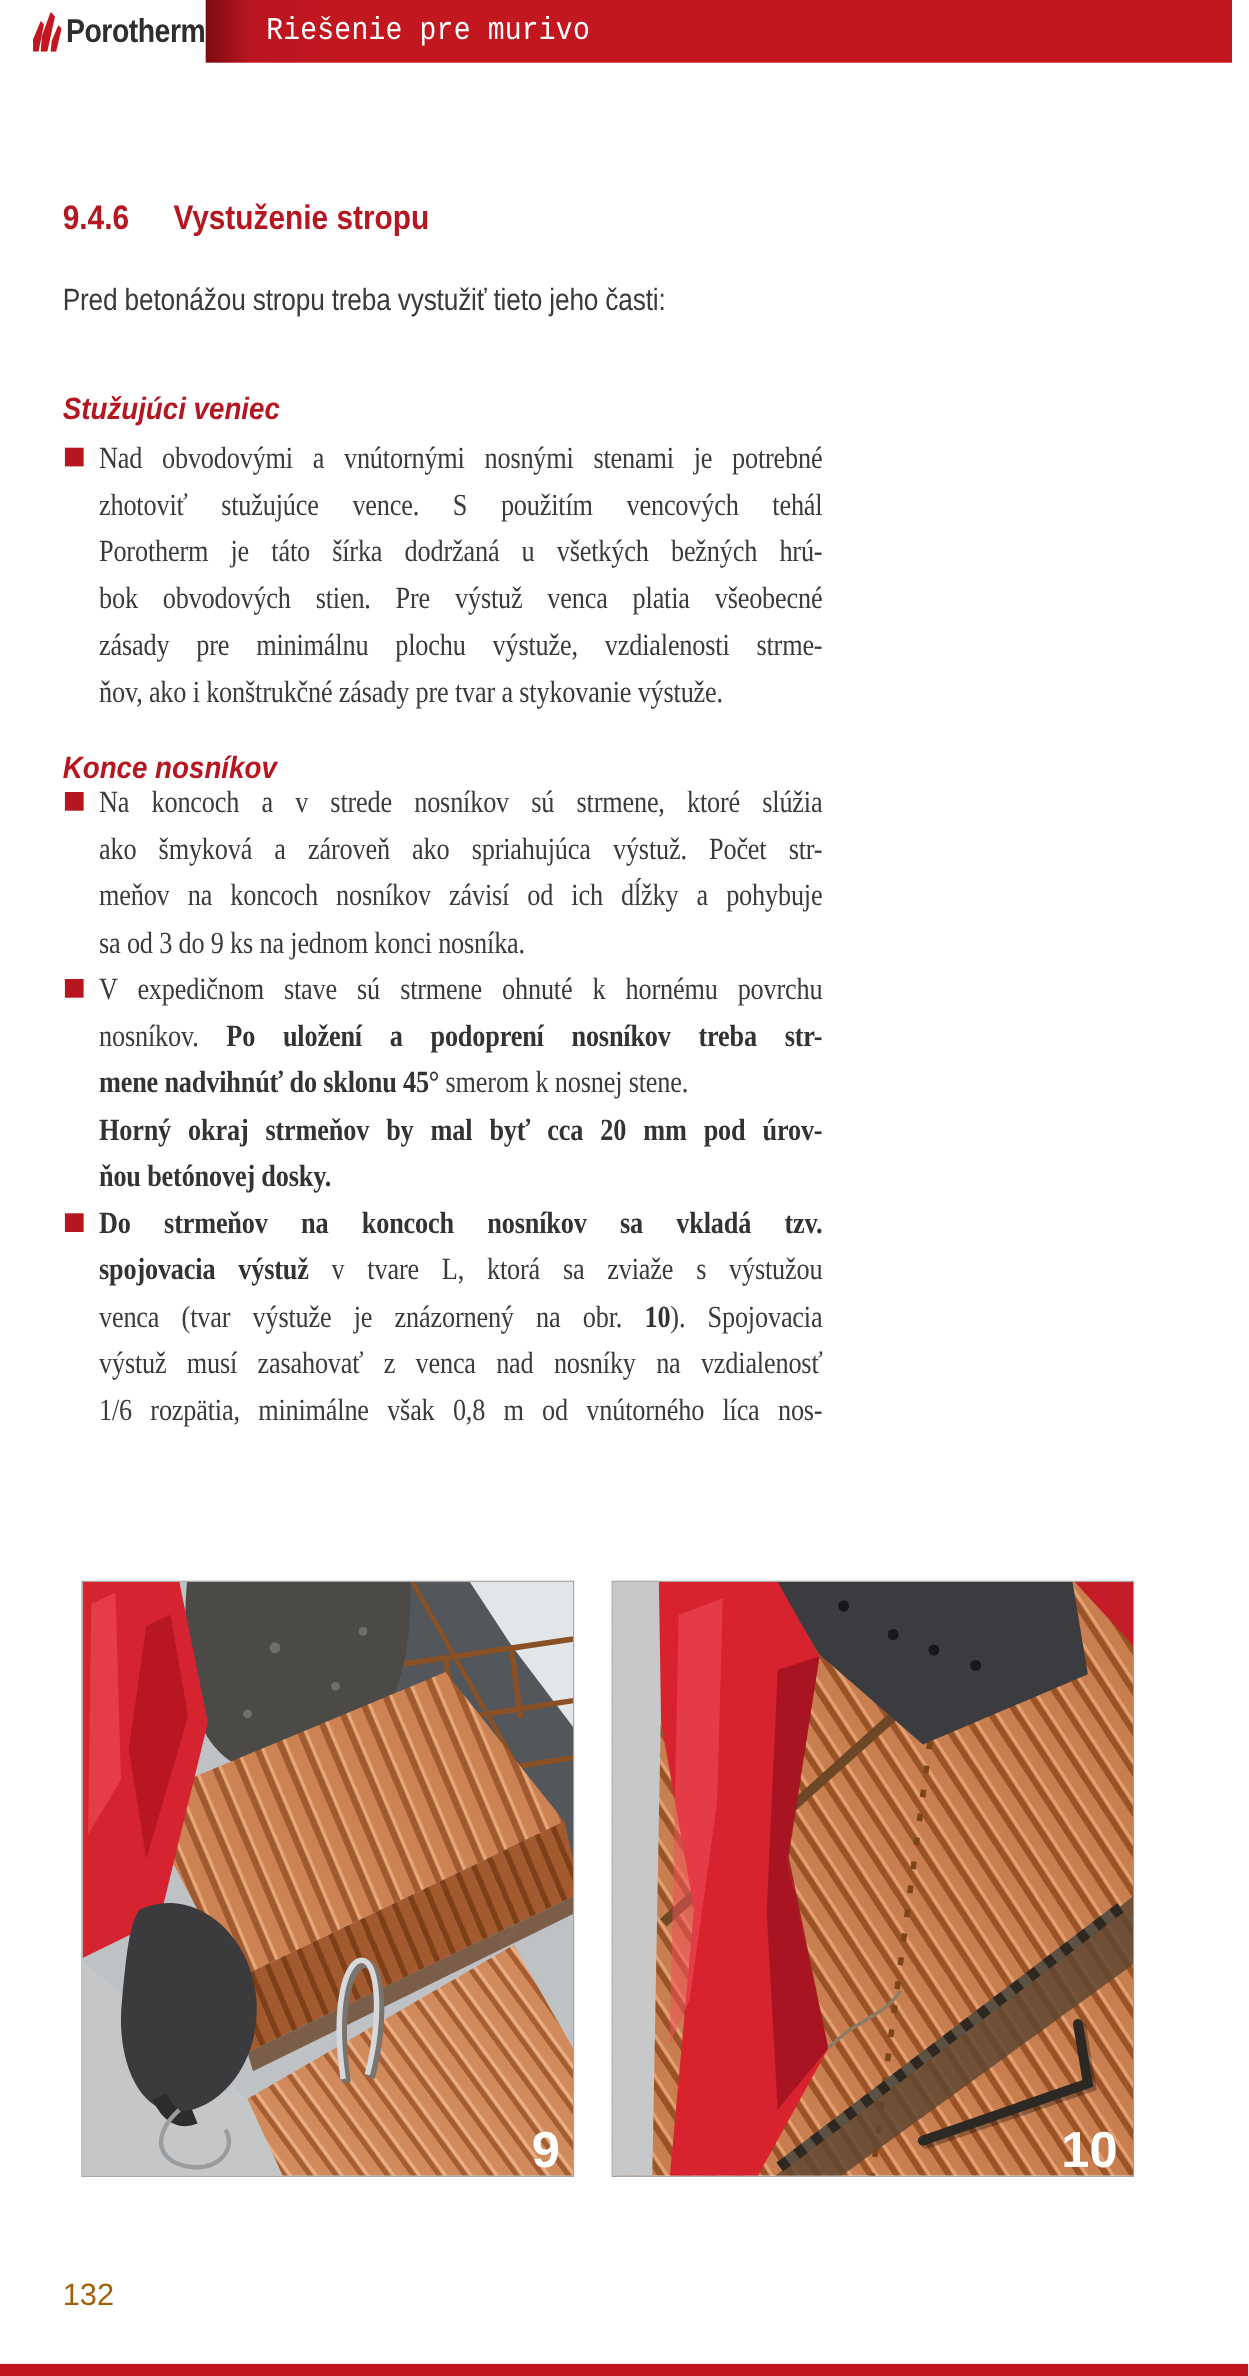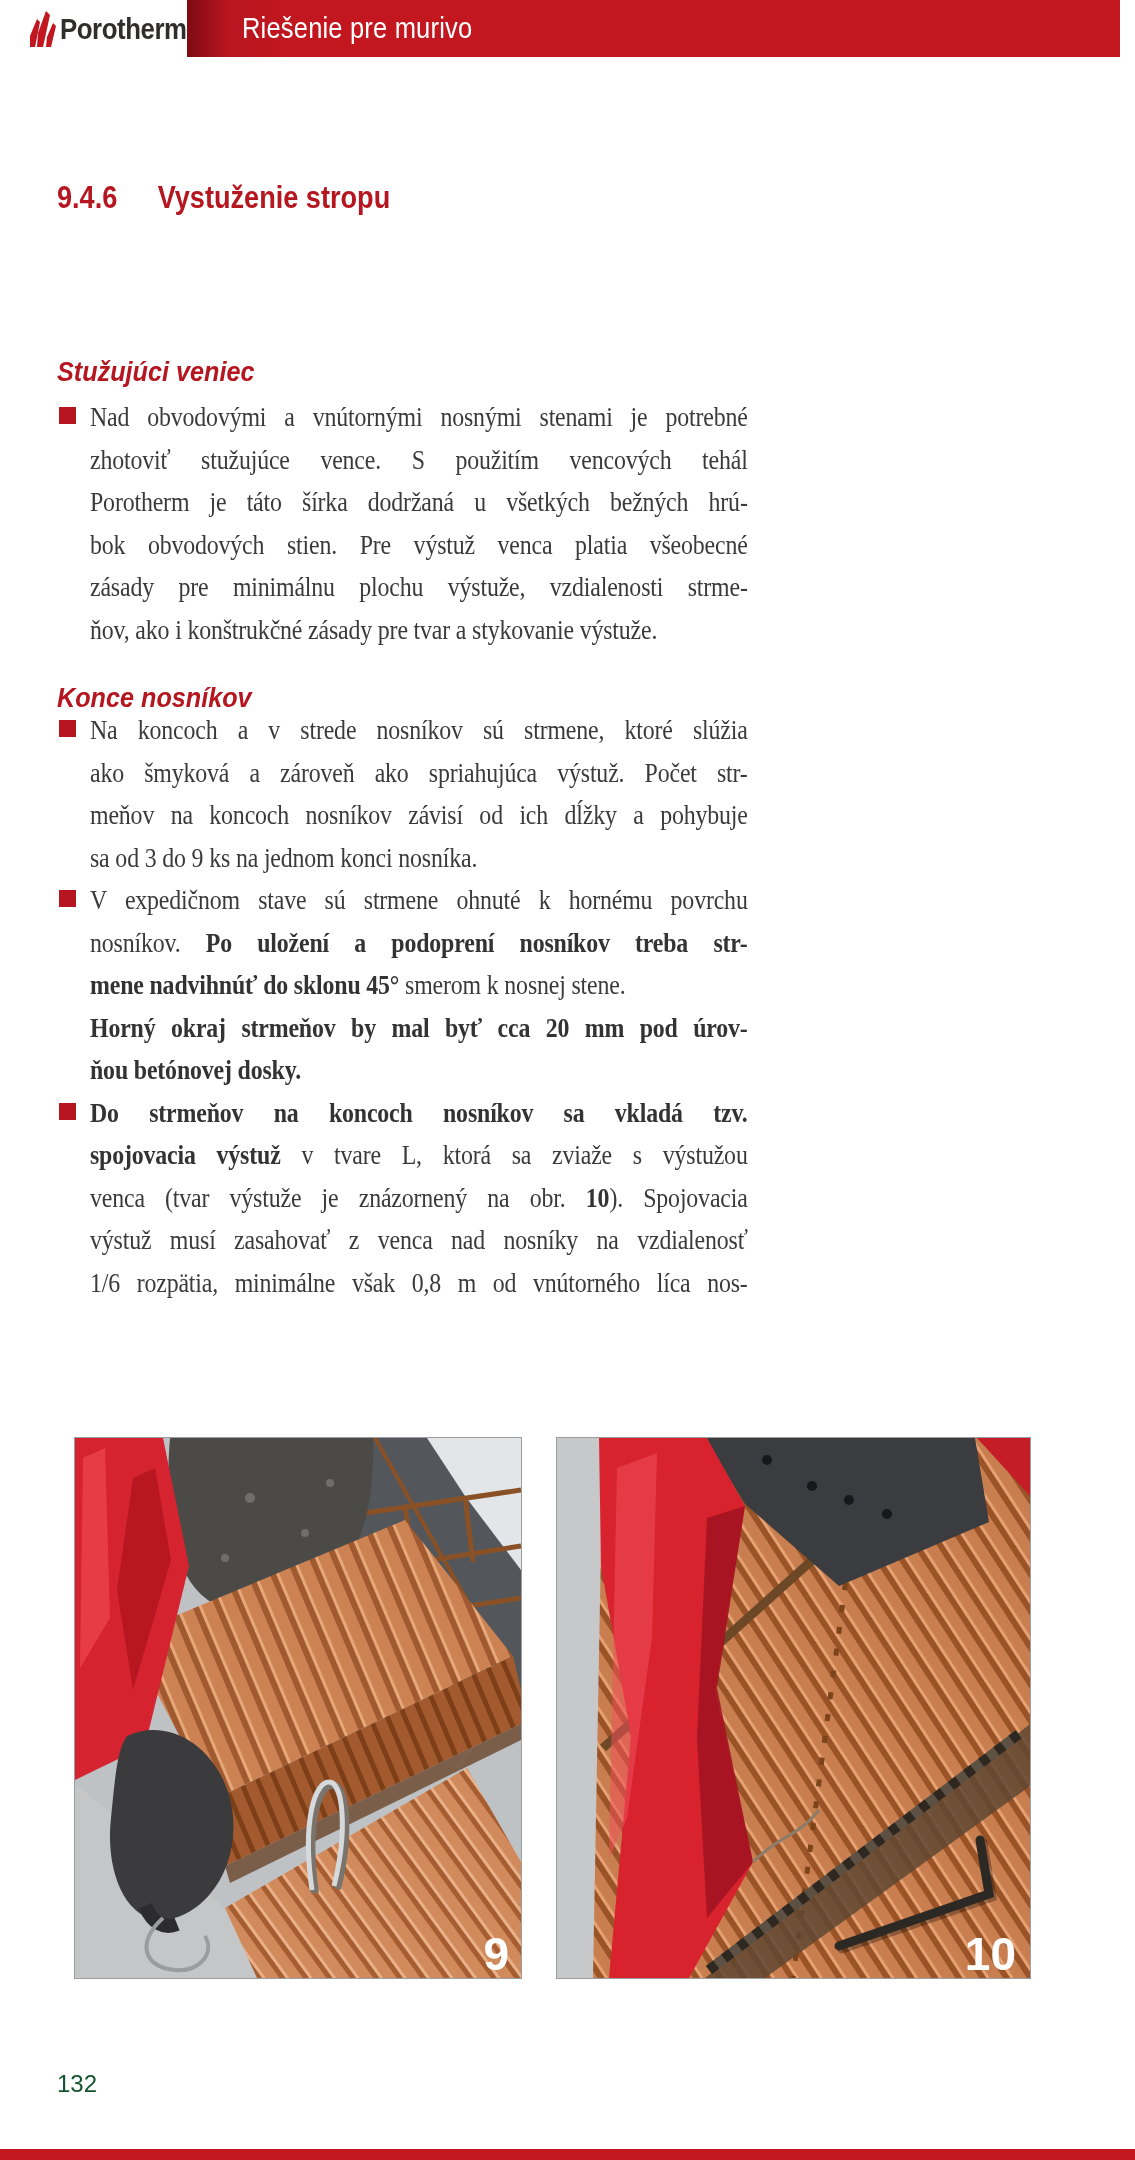--- a/index.html
+++ b/index.html
@@ -10,21 +10,21 @@
   }
 
   
   .header { position:absolute; top:0; left:0; width:1135px; height:57px; }
   .logo-area { position:absolute; left:0; top:0; width:187px; height:57px; background:#fff;
                display:flex; align-items:center; }
   .logo-icon { margin-left:30px; width:26px; height:36px; flex:0 0 auto; }
   .logo-text { font-size:30px; font-weight:bold; color:#2f2e2c; letter-spacing:-0.5px;
                transform:scaleX(0.86); transform-origin:0 50%; margin-left:4px; white-space:nowrap; }
   .banner { position:absolute; left:187px; right:15px; top:0; height:57px;
-            background:linear-gradient(90deg,#7e0a13 0px,#b91520 40px,#c3171f 120px,#c3171f 100%); }
+            background:linear-gradient(90deg,#7e0a13 0px,#b91520 40px,#c3171f 120px,#c3171f 100%);font-family:Liberation Mono, monospace; }
   .banner-title { position:absolute; left:55px; top:0; height:57px; line-height:56px;
                   color:#ffffff; font-size:29px; letter-spacing:0.2px;
                   transform:scaleX(0.88); transform-origin:0 50%; white-space:nowrap; }
 
   
   .h1 { position:absolute; left:57px; top:180px; font-size:31px; font-weight:bold;
         color:#b5161f; white-space:nowrap; transform:scaleX(0.875); transform-origin:0 0; }
   .h1 .num { display:inline-block; width:115px; }
 
   .tline { width:771px; font-size:28px; line-height:42.5px; color:#3a3a3a;
@@ -46,21 +46,21 @@
   .bullet { position:relative; padding-left:33px; }
   .bullet-marker { position:absolute; left:2px; top:11px; width:17px; height:17px; background:#b5161f; }
 
   
   .figure { position:absolute; top:1438px; height:540px; outline:1px solid #9b9ea0; }
   .figure svg { display:block; width:100%; height:100%; }
   .fig9  { left:75px;  width:446px; }
   .fig10 { left:557px; width:473px; }
 
   
-  .page-number { position:absolute; left:57px; top:2070px; font-size:24px; color:#14532d; }
+  .page-number { position:absolute; left:57px; top:2070px; font-size:28px; color:#a16207; }
   .footer-bar { position:absolute; left:0; top:2149px; width:1135px; height:11px; background:#c3171f; }
 </style>
 </head>
 <body>
 
 <div class="page">
 
   <div class="header">
     <div class="logo-area">
       <svg class="logo-icon" viewBox="0 0 26 36">
@@ -72,20 +72,23 @@
     </div>
     <div class="banner">
       <span class="banner-title">Riešenie pre murivo</span>
     </div>
   </div>
 
   <div class="h1">
     <span class="num">9.4.6</span><span>Vystuženie stropu</span>
   </div>
 
+  <div class="intro">
+    <div class="tline nline">Pred betonážou stropu treba vystužiť tieto jeho časti:</div>
+  </div>
 
   <div class="subhead s1">Stužujúci veniec</div>
   <div class="bullet-group g1">
       <div class="bullet">
         <span class="bullet-marker"></span>
         <div class="tline just"><span>Nad obvodovými a vnútornými nosnými stenami je potrebné</span></div>
         <div class="tline just"><span>zhotoviť stužujúce vence. S použitím vencových tehál</span></div>
         <div class="tline just"><span>Porotherm je táto šírka dodržaná u všetkých bežných hrú-</span></div>
         <div class="tline just"><span>bok obvodových stien. Pre výstuž venca platia všeobecné</span></div>
         <div class="tline just"><span>zásady pre minimálnu plochu výstuže, vzdialenosti strme-</span></div>

